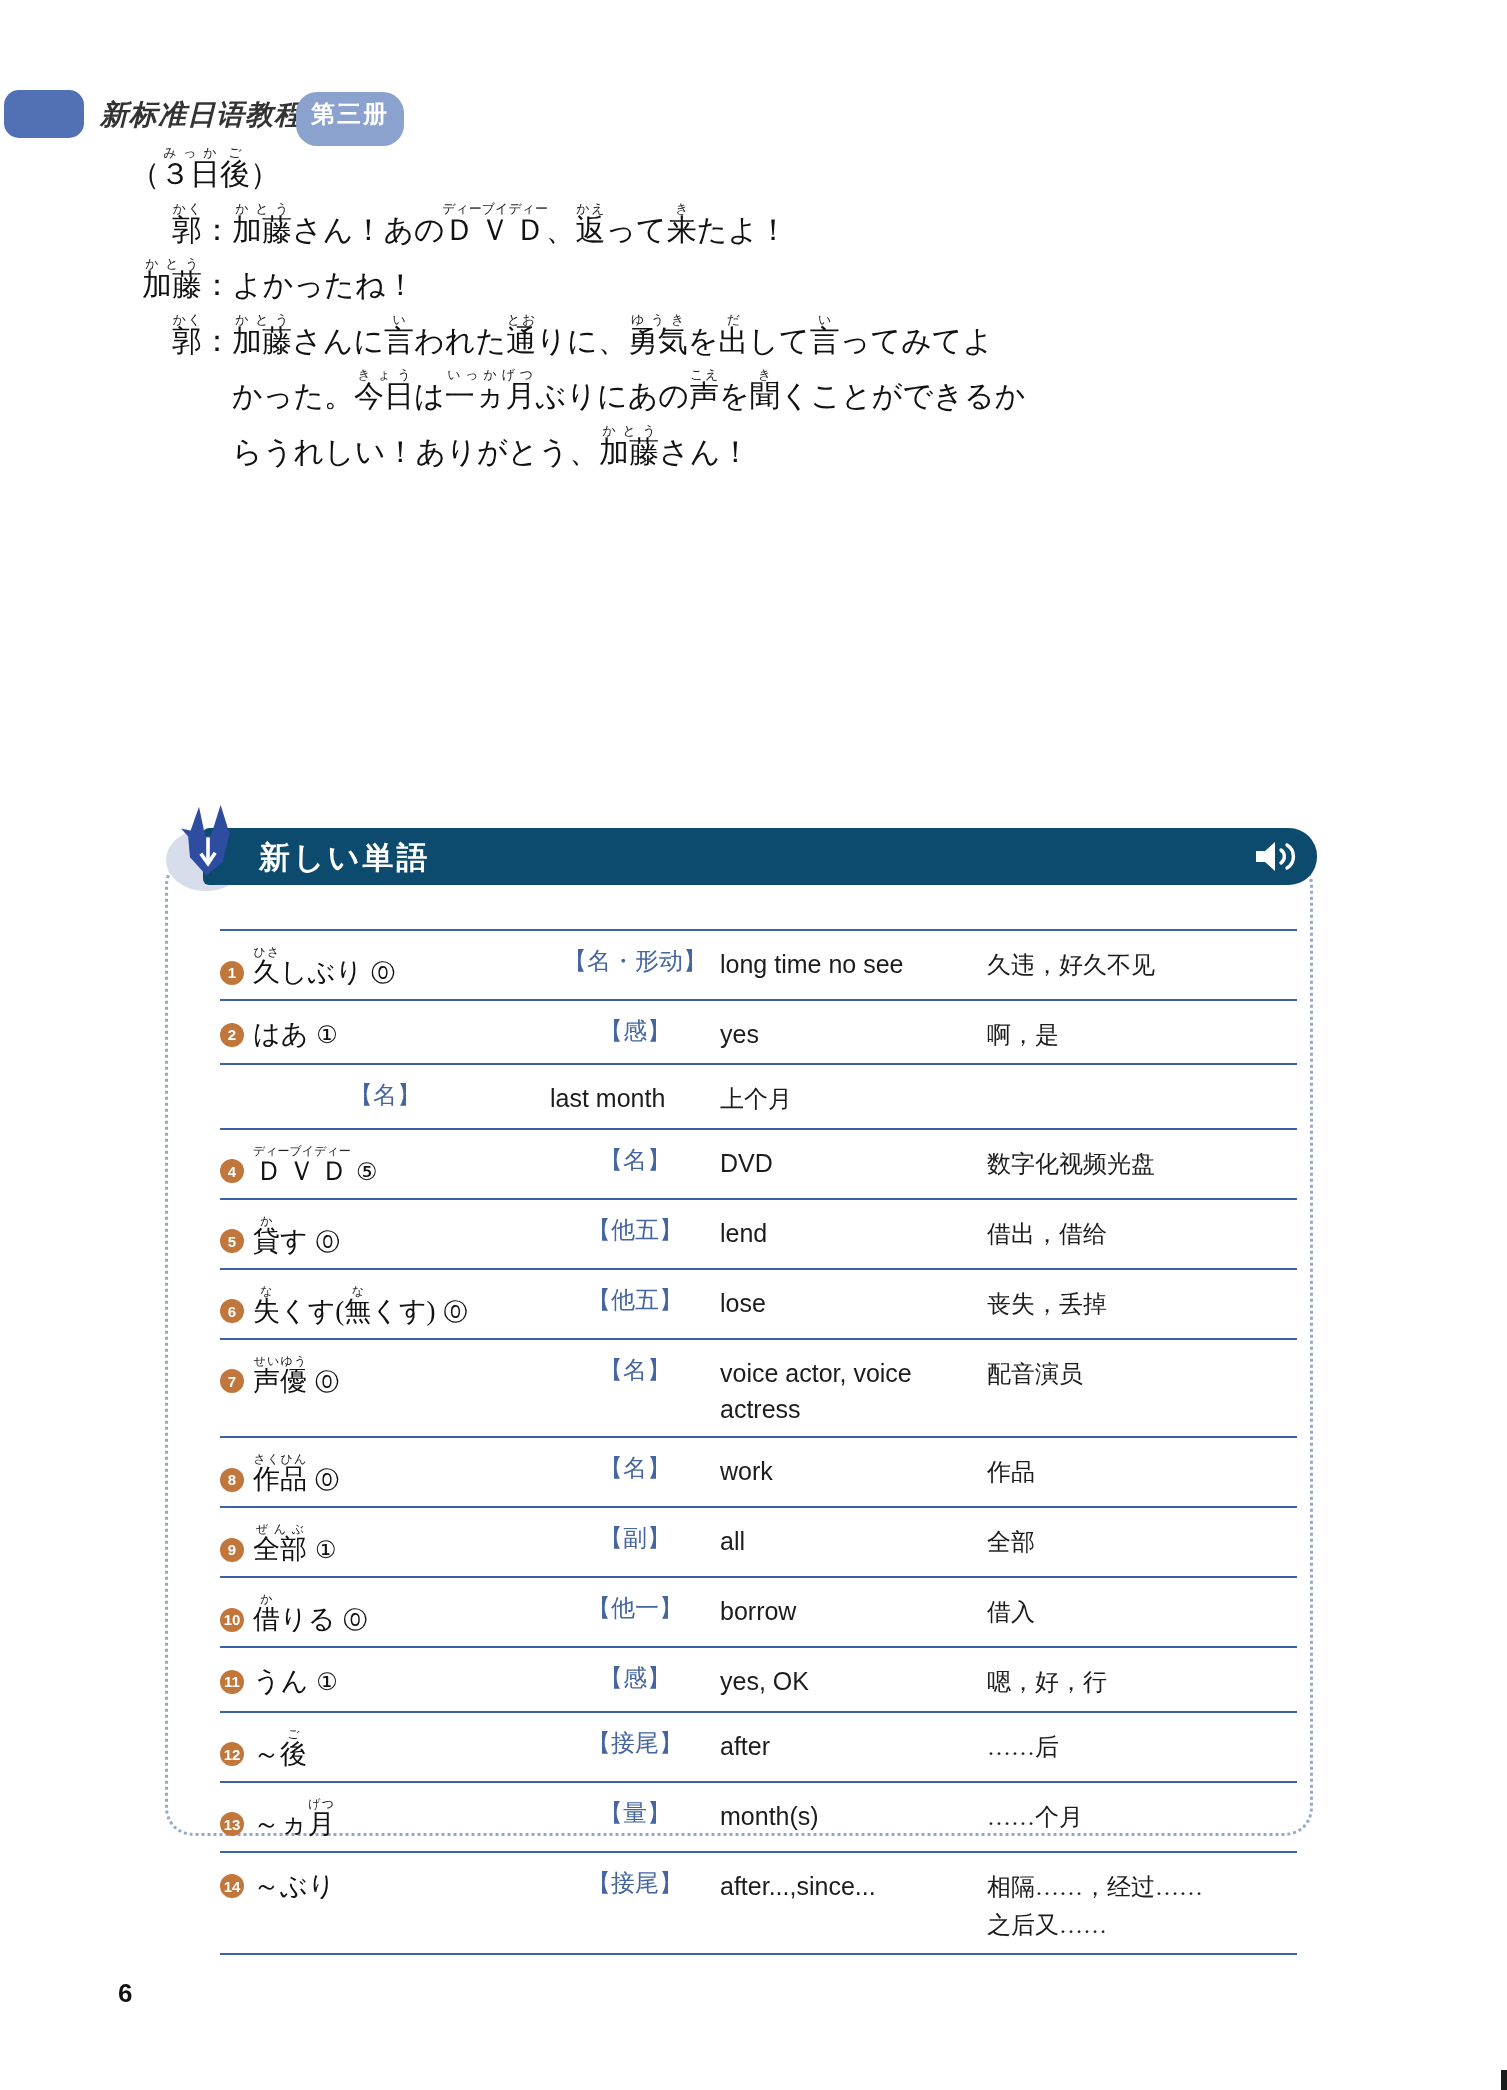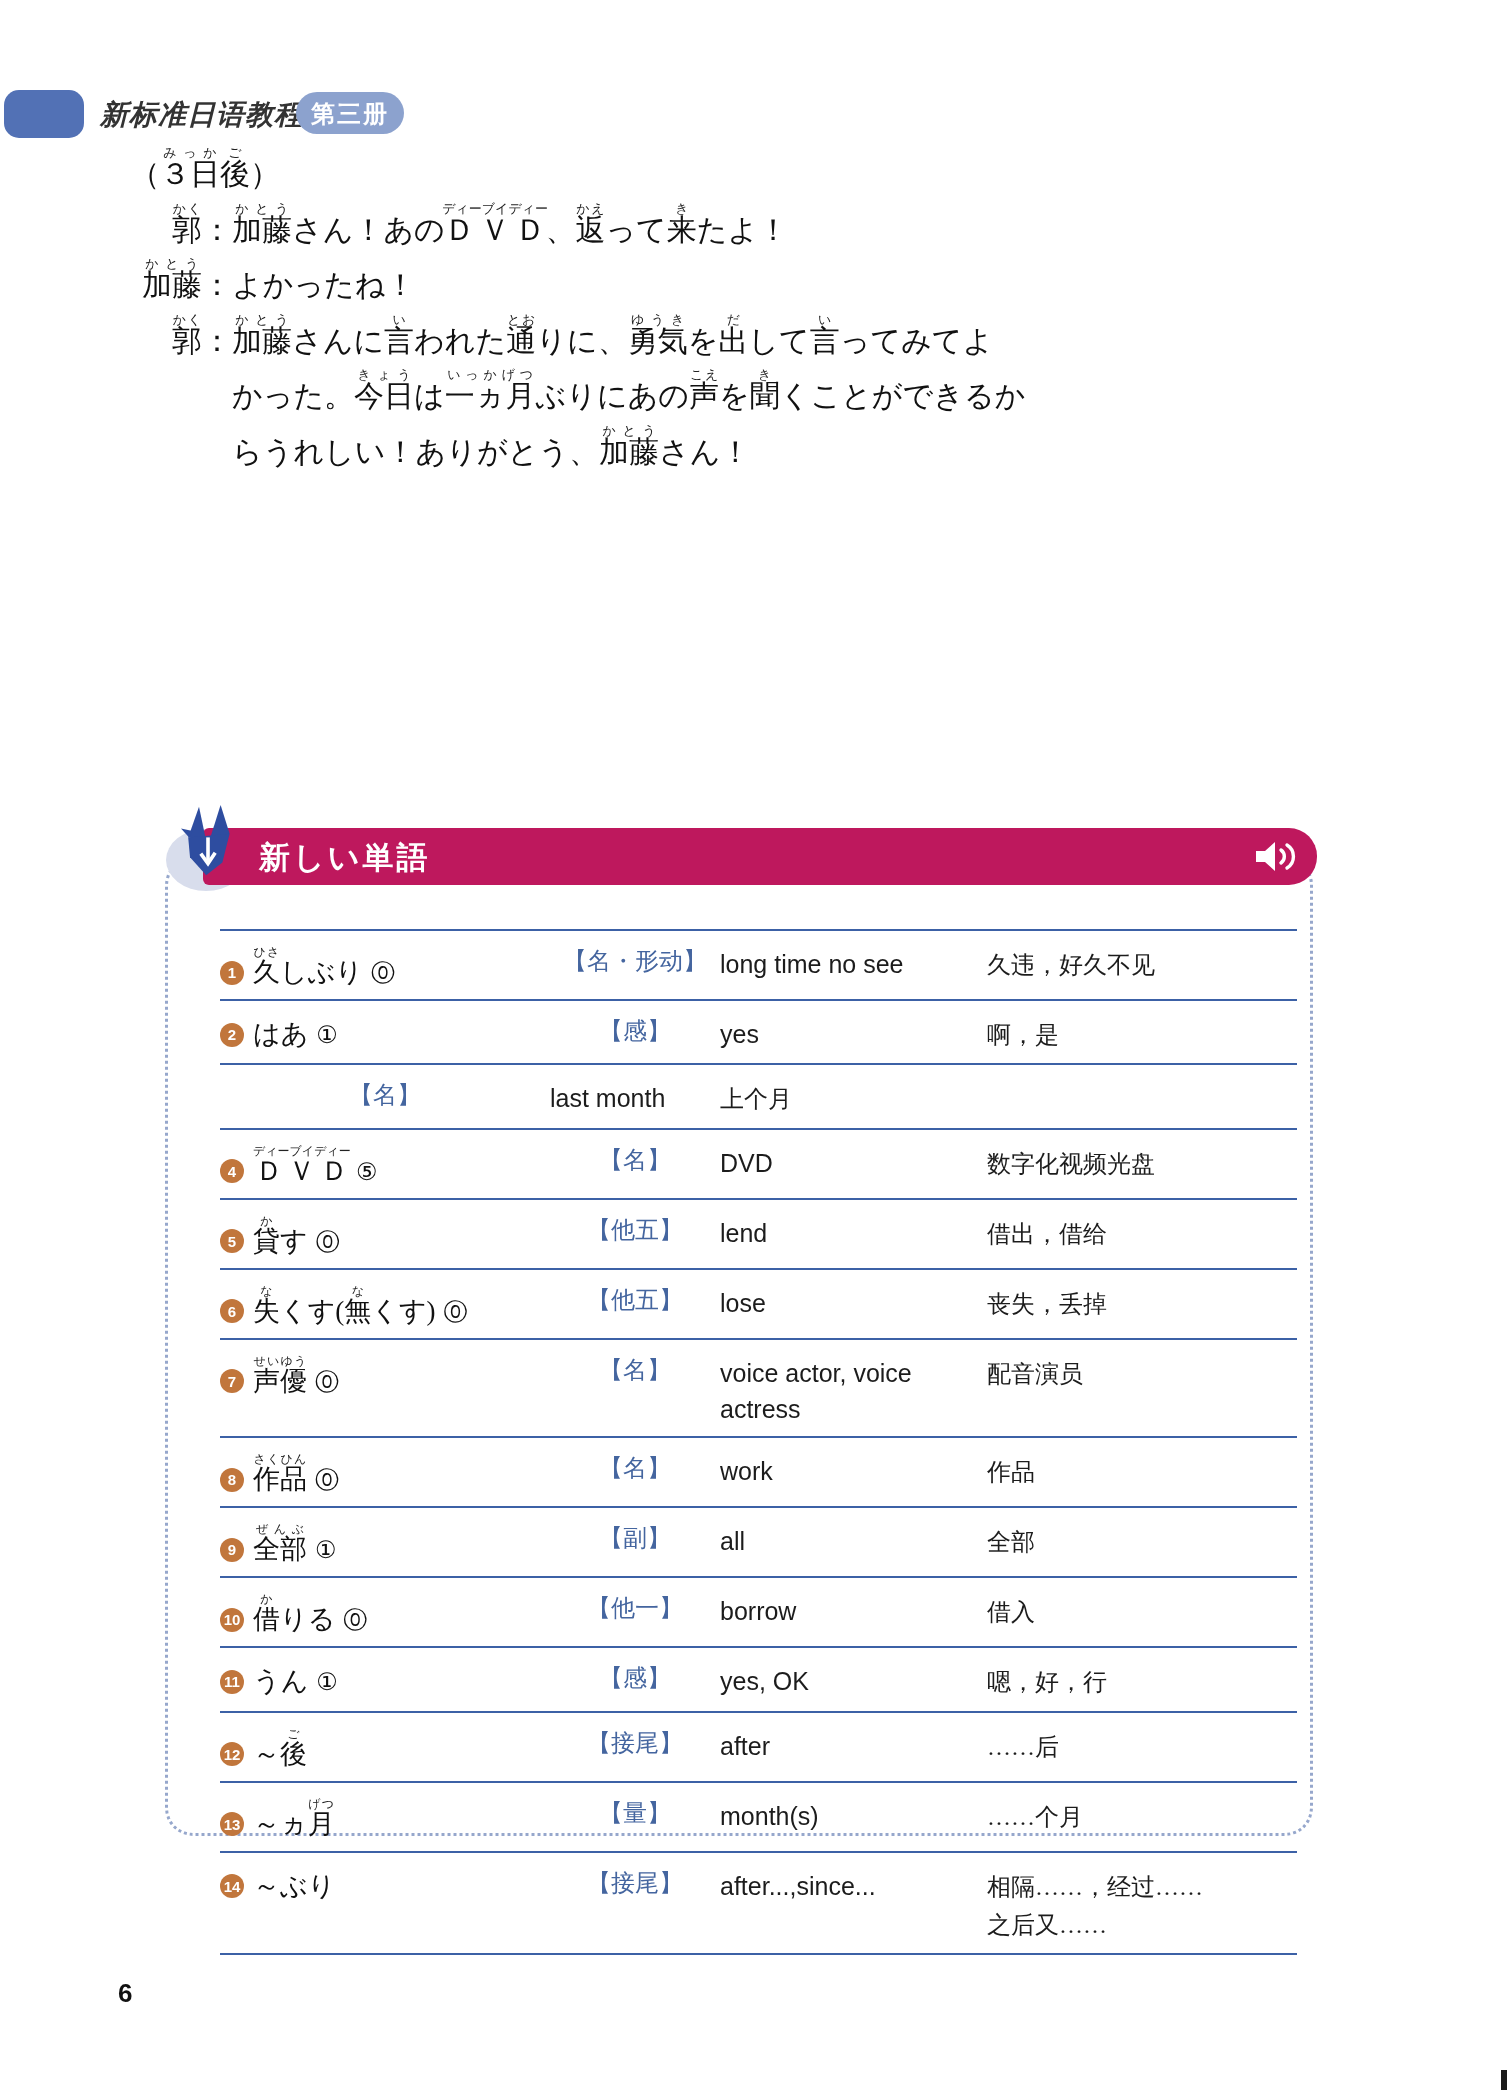--- a/index.html
+++ b/index.html
@@ -4,37 +4,37 @@
 <style>
   html,body{margin:0;padding:0;background:#fff;}
   #page{position:relative;width:1507px;height:2090px;background:#ffffff;overflow:hidden;
         font-family:"Liberation Serif",serif;color:#111;}
 
   
   .hdr-pill{position:absolute;left:4px;top:90px;width:80px;height:48px;
             background:#5271B5;border-radius:15px;}
   .hdr-title{position:absolute;left:100px;top:96px;font-family:"Liberation Sans",sans-serif;
              font-weight:bold;font-size:28px;color:#333;letter-spacing:1px;font-style:italic;}
-  .hdr-badge{position:absolute;left:296px;top:92px;height:42px;padding:0 15px;
+  .hdr-badge{position:absolute;left:296px;top:92px;height:54px;padding:0 15px;
              background:#8CA2CE;border-radius:21px;color:#fff;line-height:43px;
              font-family:"Liberation Sans",sans-serif;font-weight:bold;font-size:24px;letter-spacing:2px;}
 
   
   #dialogue{position:absolute;left:130px;top:146px;width:1180px;font-size:30px;line-height:1.12;}
   .dline{margin-bottom:11px;white-space:nowrap;}
   .dline ruby rt{font-size:13px;color:#222;font-weight:normal;}
   .dspeaker{display:inline-block;width:72px;text-align:right;}
   .dcolon{display:inline-block;width:30px;}
   .dspacer{display:inline-block;width:102px;}
 
   
   .vbox{position:absolute;left:165px;top:857px;width:1148px;height:979px;
         border:3px dotted #96A7CC;border-radius:28px;box-sizing:border-box;}
   .vbar{position:absolute;left:203px;top:828px;width:1114px;height:57px;
-        background:#be185d;border-radius:6px 28px 28px 6px;}
+        background:#0c4a6e;border-radius:6px 28px 28px 6px;}
   .vbar-title{position:absolute;left:56px;top:0;line-height:59px;color:#fff;
               font-family:"Liberation Sans",sans-serif;font-weight:bold;font-size:31px;letter-spacing:3px;}
   .audio{position:absolute;right:18px;top:12px;width:44px;height:33px;}
   .vellipse{position:absolute;left:166px;top:829px;width:80px;height:62px;
             background:#D8DDEC;border-radius:50%;}
   .vcrane{position:absolute;left:181px;top:805px;}
 
   
   .vtable{position:absolute;left:220px;top:929px;width:1077px;border-top:2px solid #3C61A6;}
   .vrow{display:grid;grid-template-columns:330px 170px 267px 1fr;

